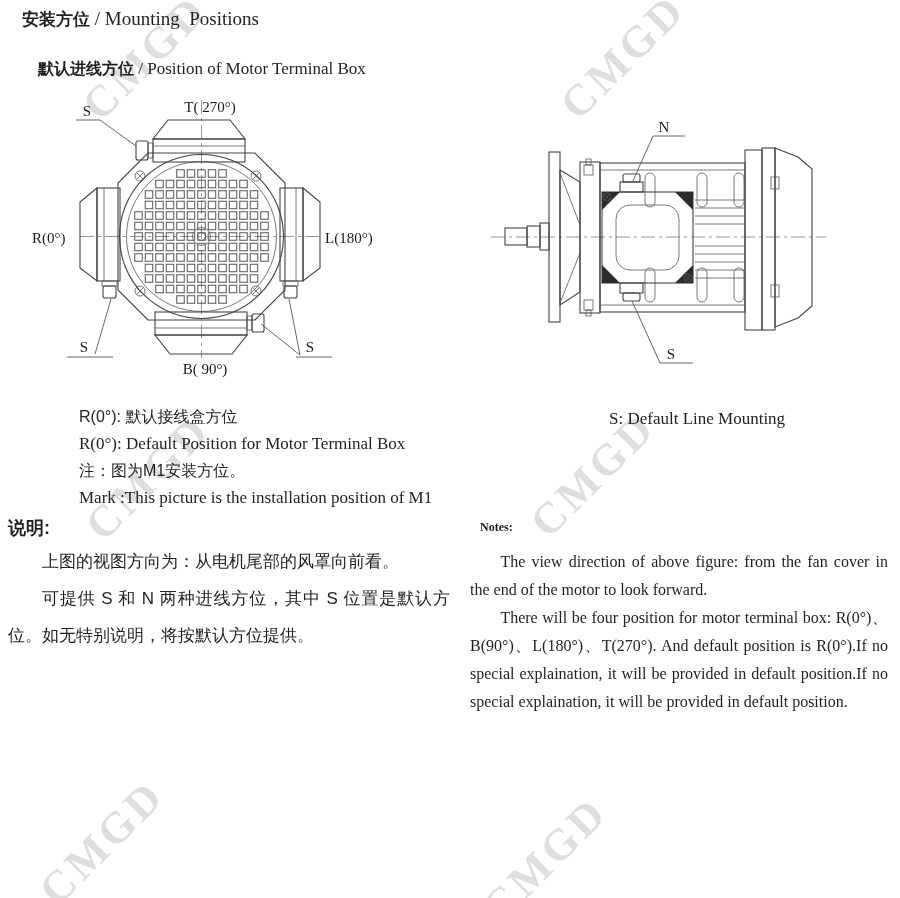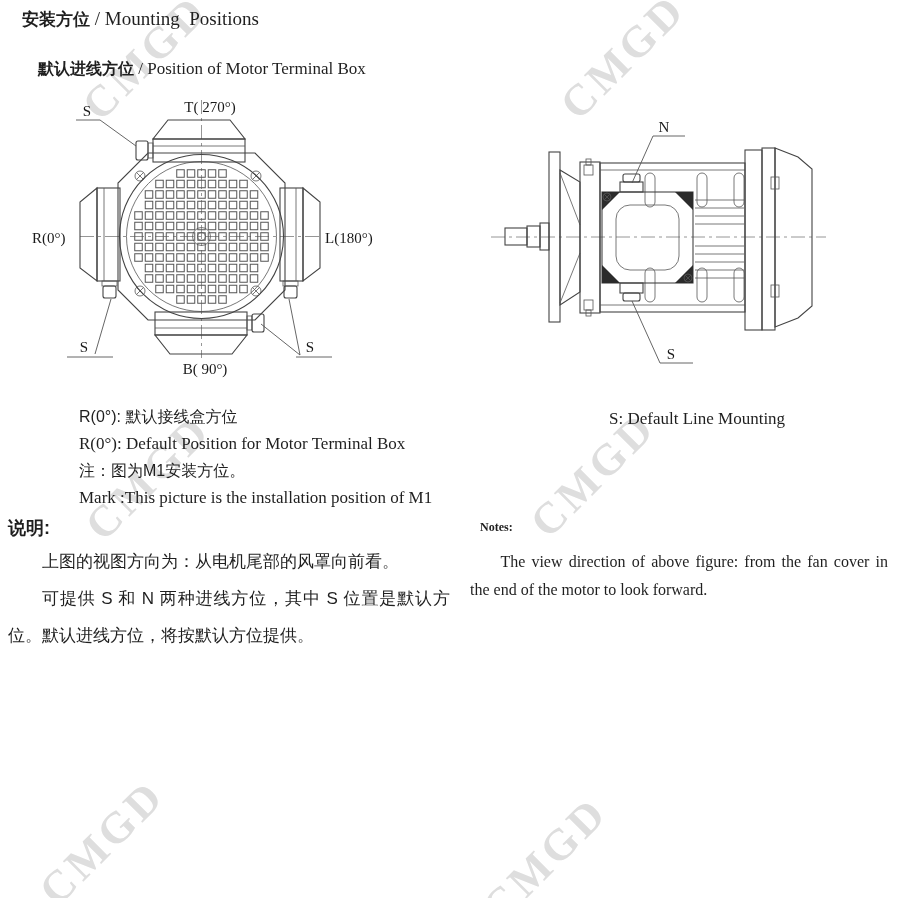--- a/index.html
+++ b/index.html
@@ -383,21 +383,22 @@
     <div class="serif">Mark :This picture is the installation position of M1</div>
   </div>
 
   <div class="abs cap cap-right">
     <div class="serif">S: Default Line Mounting</div>
   </div>
 
   <div class="abs exp-head">说明:</div>
   <div class="abs exp-body">
     <p>上图的视图方向为：从电机尾部的风罩向前看。</p>
-    <p>可提供 S 和 N 两种进线方位，其中 S 位置是默认方位。默认进线方位，将按默认方位提供。</p>
+    <p>可提供 S 和 N 两种进线方位，其中 S 位置是默认方位。如无特别说明，将按默认方位提供。</p>
   </div>
 
   <div class="abs notes-head">Notes:</div>
   <div class="abs notes-body">
     <p>The view direction of above figure: from the fan cover in the end of the motor to look forward.</p>
+    <p>There will be four position for motor terminal box: R(0°)、B(90°)、L(180°)、T(270°). And default position is R(0°).If no special explaination, it will be provided in default position.If no special explaination, it will be provided in default position.</p>
   </div>
 
 </div>
 
 </body></html>

